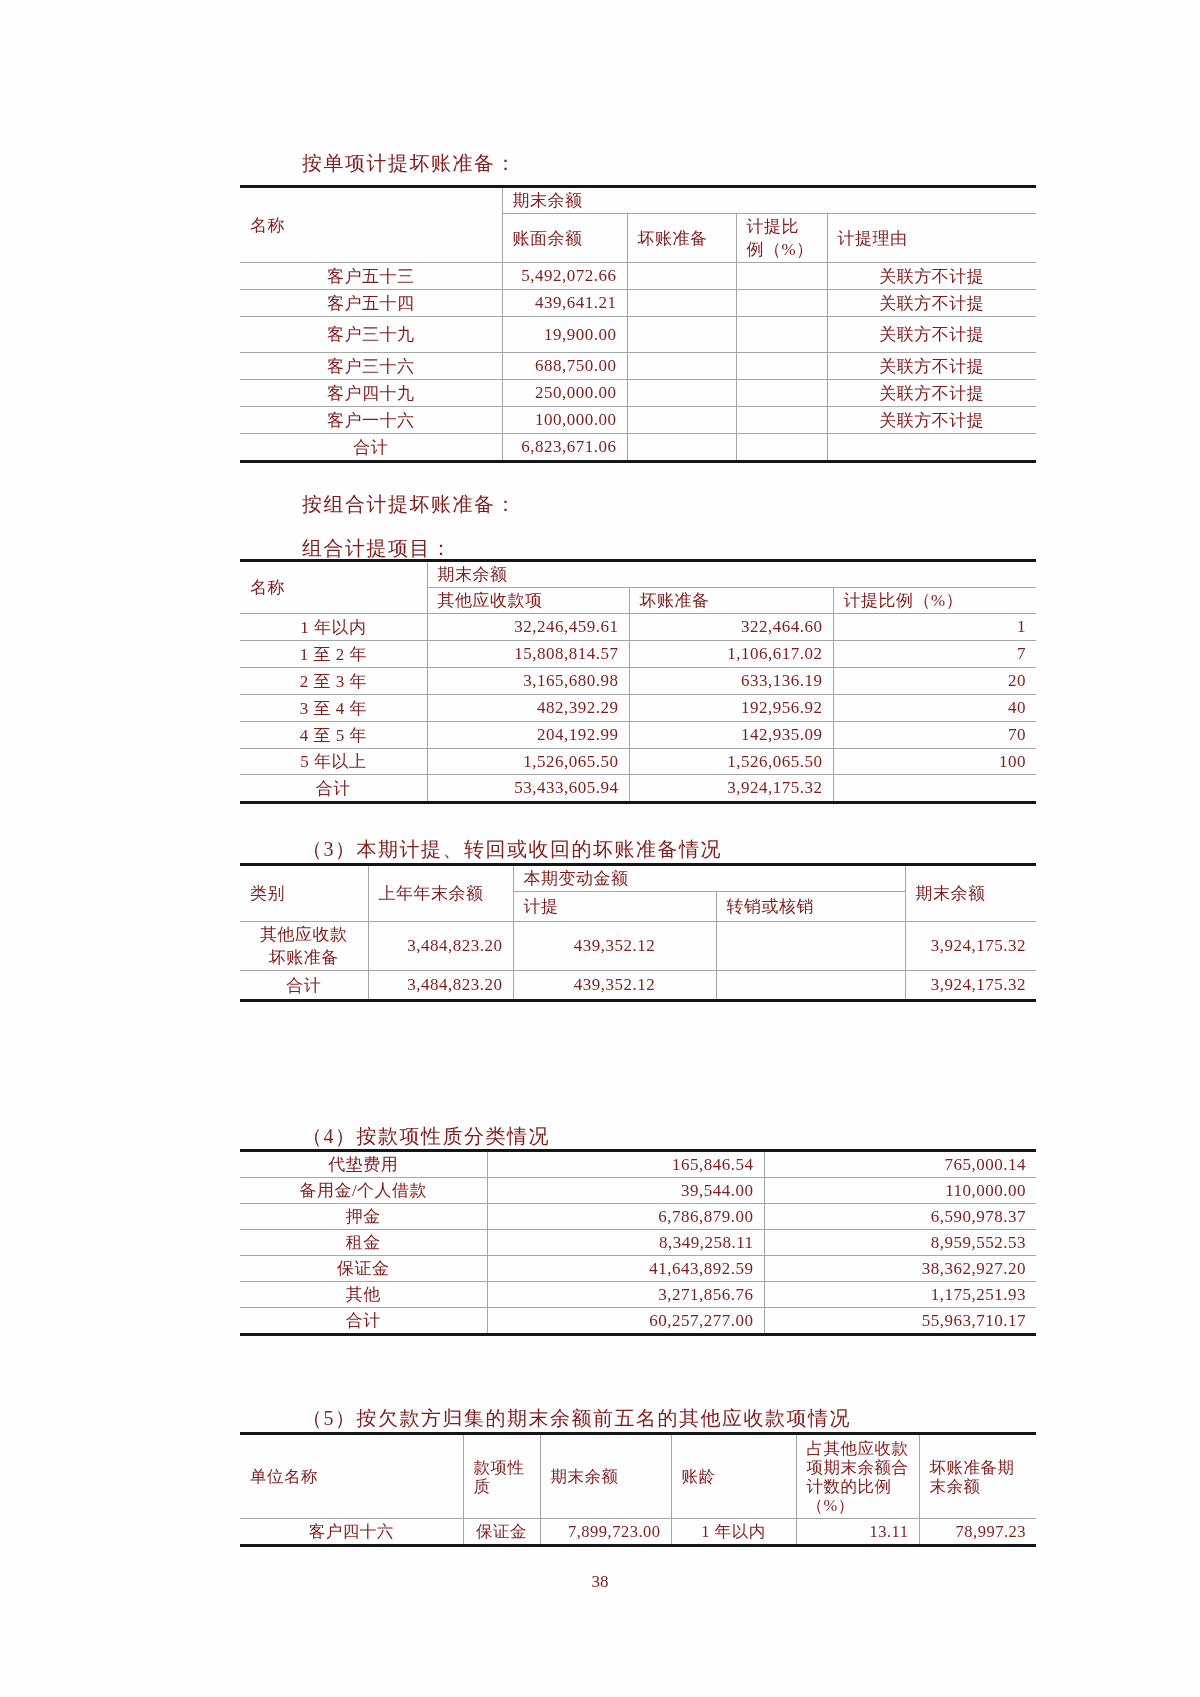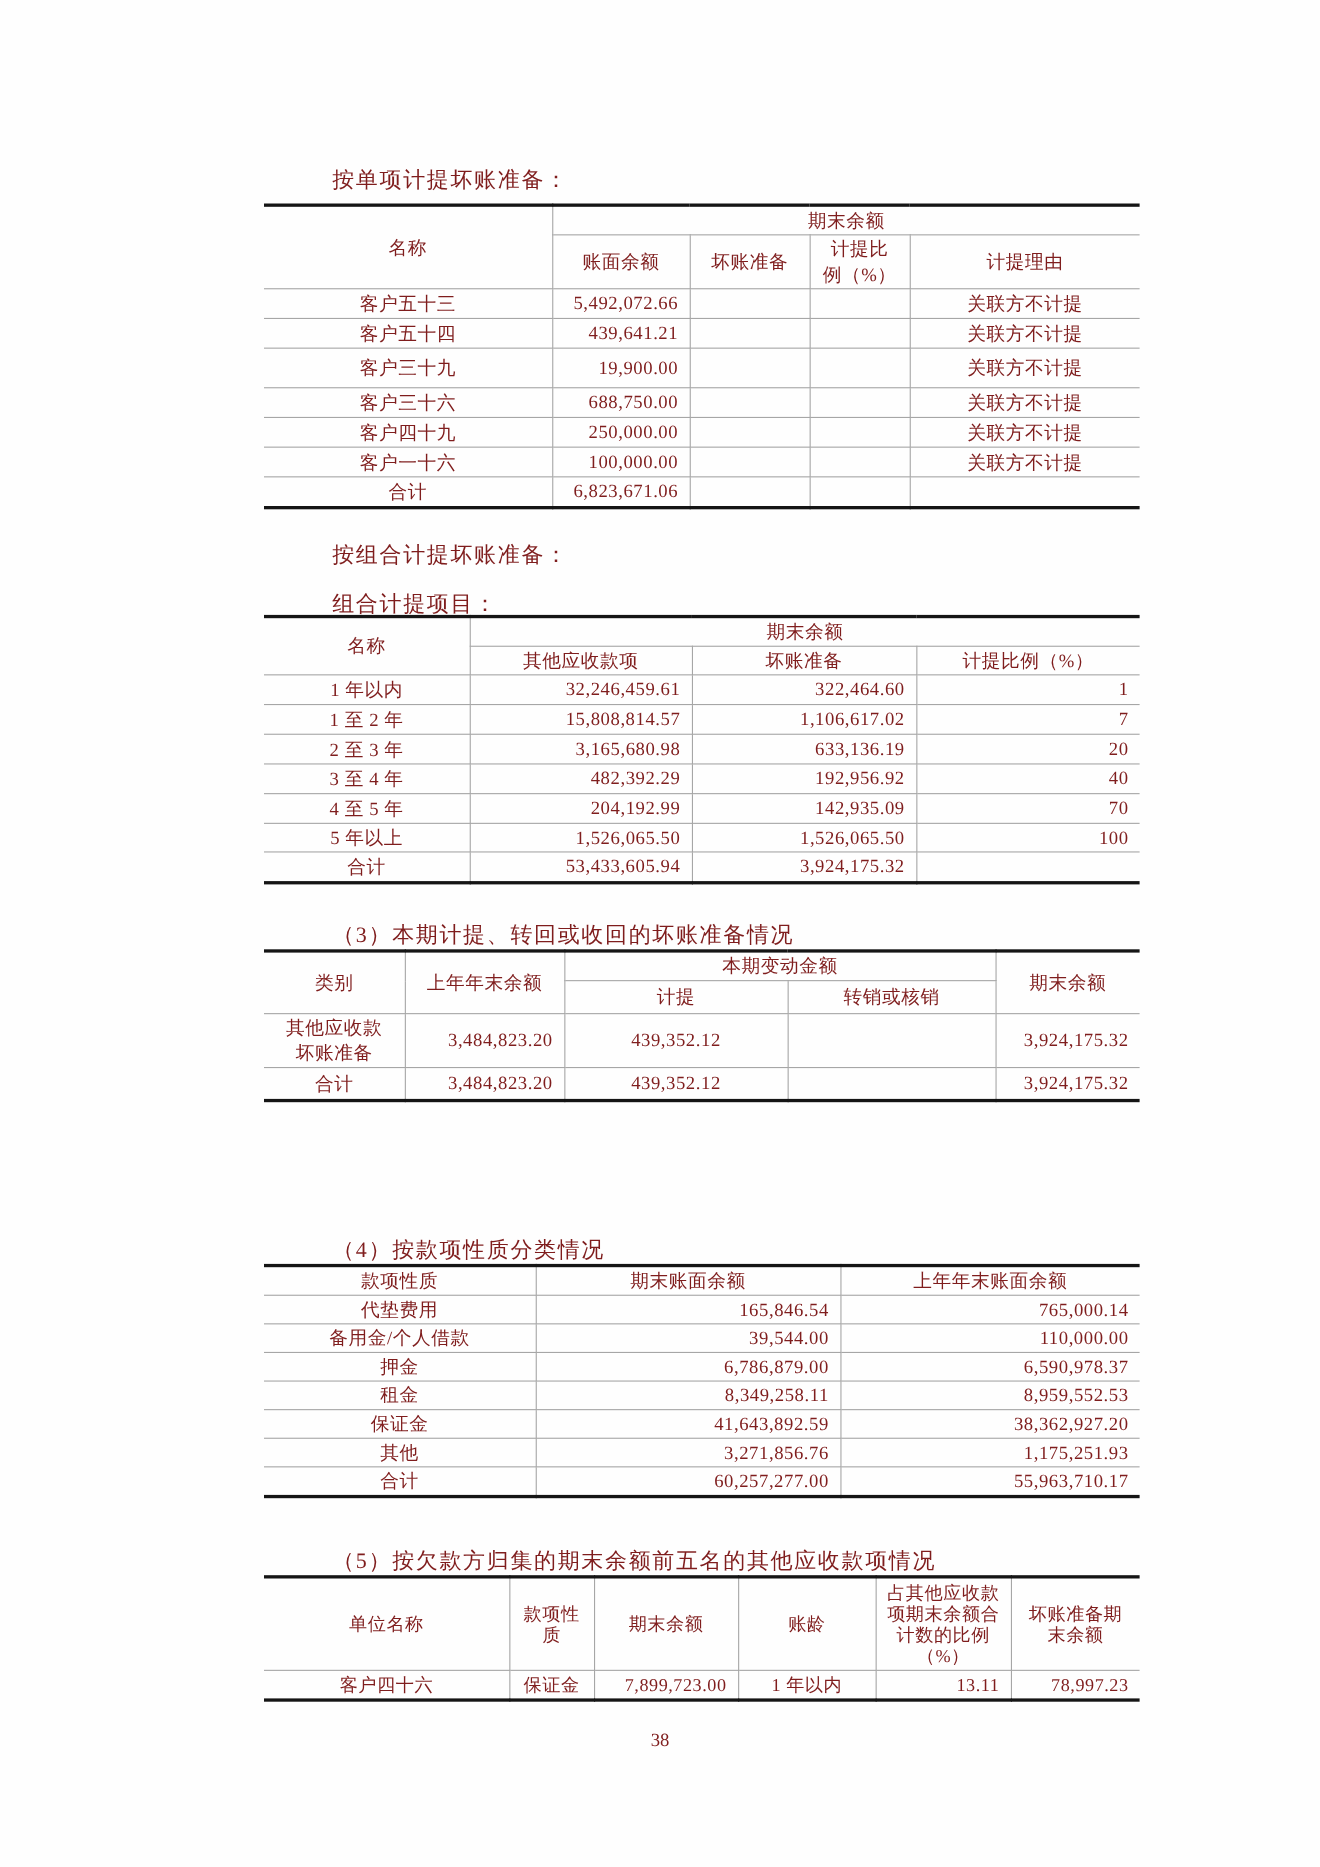--- a/index.html
+++ b/index.html
@@ -18,21 +18,21 @@
   .tbl td{
     border:1px solid #a6a6a6;padding:1px 10px;letter-spacing:0.5px;
     overflow:hidden;vertical-align:middle;
   }
   .tbl td:first-child{border-left:none;}
   .tbl td:last-child{border-right:none;}
   .c-center{text-align:center;}
   .c-left{text-align:center;}
   .c-right{text-align:right;}
   .pre{white-space:pre-line;}
-  .hdr{text-align:center;}
+  .hdr{}
   .pad-l18{padding-left:18px;margin-left:40px;}
   .t5 td{font-size:16.5px;line-height:19px;}
   .page-num{
     position:absolute;top:1572px;left:0;width:1200px;text-align:center;font-size:17px;
   }
 </style>
 </head>
 <body>
 
 <div class="page">
@@ -217,25 +217,20 @@
 
   <div class="sec-title" style="top:1123px;">（4）按款项性质分类情况</div>
 
   <table class="tbl" style="top:1149px;">
     <colgroup>
       <col style="width:247px">
         <col style="width:277px">
         <col style="width:272px">
     </colgroup>
     <tbody>
-      <tr style="height:26px;">
-        <td class="hdr">款项性质</td>
-        <td class="hdr">期末账面余额</td>
-        <td class="hdr">上年年末账面余额</td>
-      </tr>
       <tr style="height:25px;">
         <td class="c-left">代垫费用</td>
         <td class="c-right">165,846.54</td>
         <td class="c-right">765,000.14</td>
       </tr>
       <tr style="height:25px;">
         <td class="c-left">备用金/个人借款</td>
         <td class="c-right">39,544.00</td>
         <td class="c-right">110,000.00</td>
       </tr>

